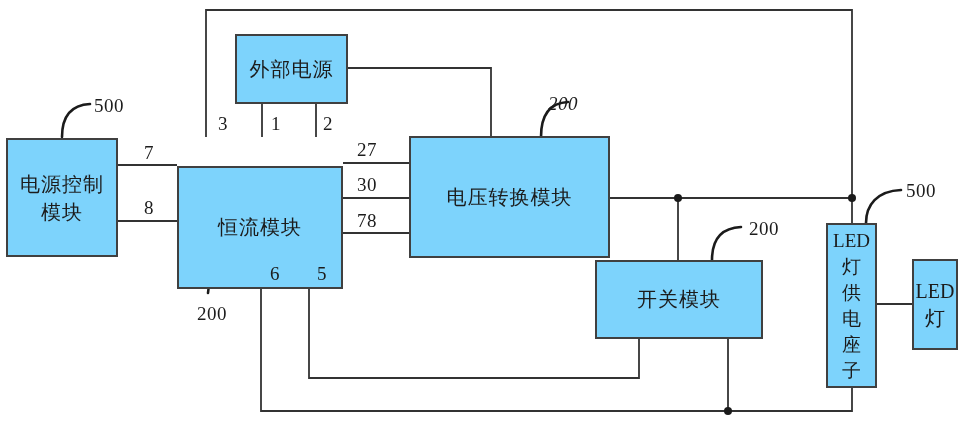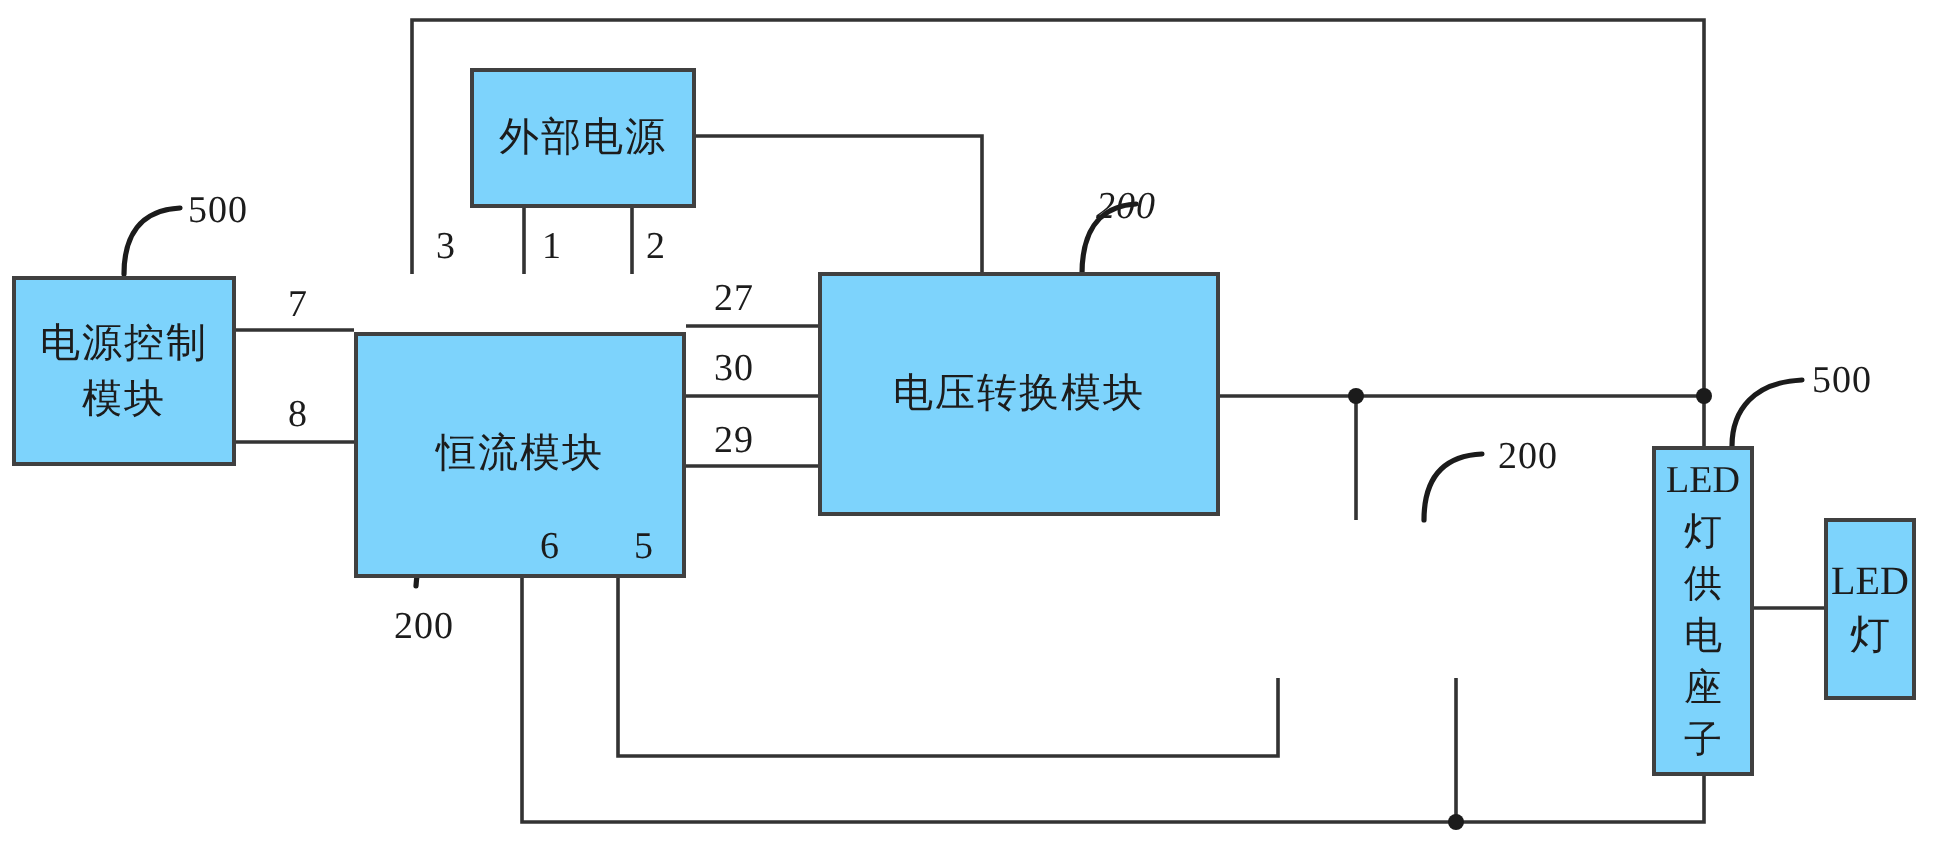--- a/index.html
+++ b/index.html
@@ -95,48 +95,49 @@
     <circle class="dot" cx="852" cy="198" r="4"></circle>
     <circle class="dot" cx="728" cy="411" r="4"></circle>
 
     <path class="leader" d="M62,137 C62,118 70,105 90,104"></path>
     <path class="leader" d="M232,259 C222,263 209,273 208,293"></path>
     <path class="leader" d="M541,137 C541,118 548,103 568,102"></path>
     <path class="leader" d="M712,260 C712,242 719,228 741,227"></path>
     <path class="leader" d="M866,223 C866,205 877,191 901,190"></path>
   </svg>
 
-  <div class="node" style="left:6px; top:138px; width:112px; height:95px; line-height:28px;">电源控制
+  <div class="node" style="left:6px; top:138px; width:112px; height:119px; line-height:28px;">电源控制
 模块</div>
 
   <div class="node" style="left:235px; top:34px; width:113px; height:70px;">外部电源</div>
 
   <div class="node" style="left:177px; top:137px; width:166px; height:123px;margin-top:29px;">恒流模块</div>
 
   <div class="node" style="left:409px; top:136px; width:201px; height:122px;">电压转换模块</div>
 
+  <div class="node" style="left:595px; top:260px; width:168px; height:79px;">开关模块</div>
 
   <div class="node vert" style="left:826px; top:223px; width:51px; height:165px;">LED
 灯
 供
 电
 座
 子</div>
 
   <div class="node latin" style="left:912px; top:259px; width:46px; height:91px;">LED
 灯</div>
 
   <span class="pin" style="left:218px; top:114px;">3</span>
   <span class="pin" style="left:271px; top:114px;">1</span>
   <span class="pin" style="left:323px; top:114px;">2</span>
   <span class="pin" style="left:144px; top:143px;">7</span>
   <span class="pin" style="left:144px; top:198px;">8</span>
   <span class="pin" style="left:357px; top:140px;">27</span>
   <span class="pin" style="left:357px; top:175px;">30</span>
-  <span class="pin" style="left:357px; top:211px;">29</span>
+  <span class="pin" style="left:357px; top:211px;">78</span>
   <span class="pin" style="left:270px; top:264px;">6</span>
   <span class="pin" style="left:317px; top:264px;">5</span>
 
   <span class="ref" style="left:94px; top:96px;">500</span>
   <span class="ref" style="left:197px; top:304px;">200</span>
   <span class="ref" style="left:548px; top:94px;font-style:italic;">200</span>
   <span class="ref" style="left:749px; top:219px;">200</span>
   <span class="ref" style="left:906px; top:181px;">500</span>
 
 </div>

